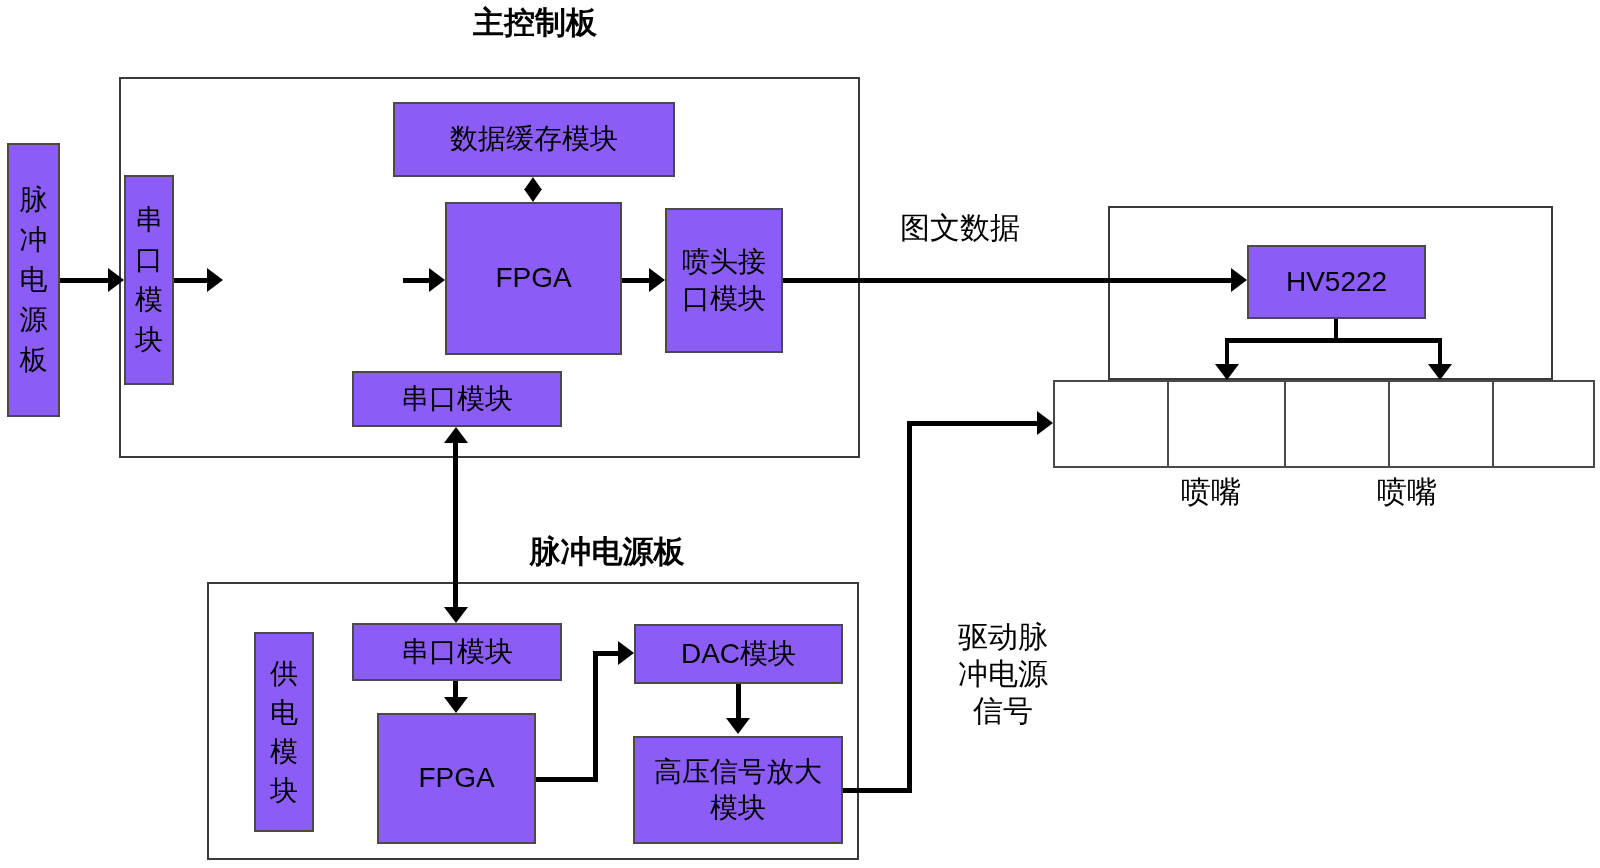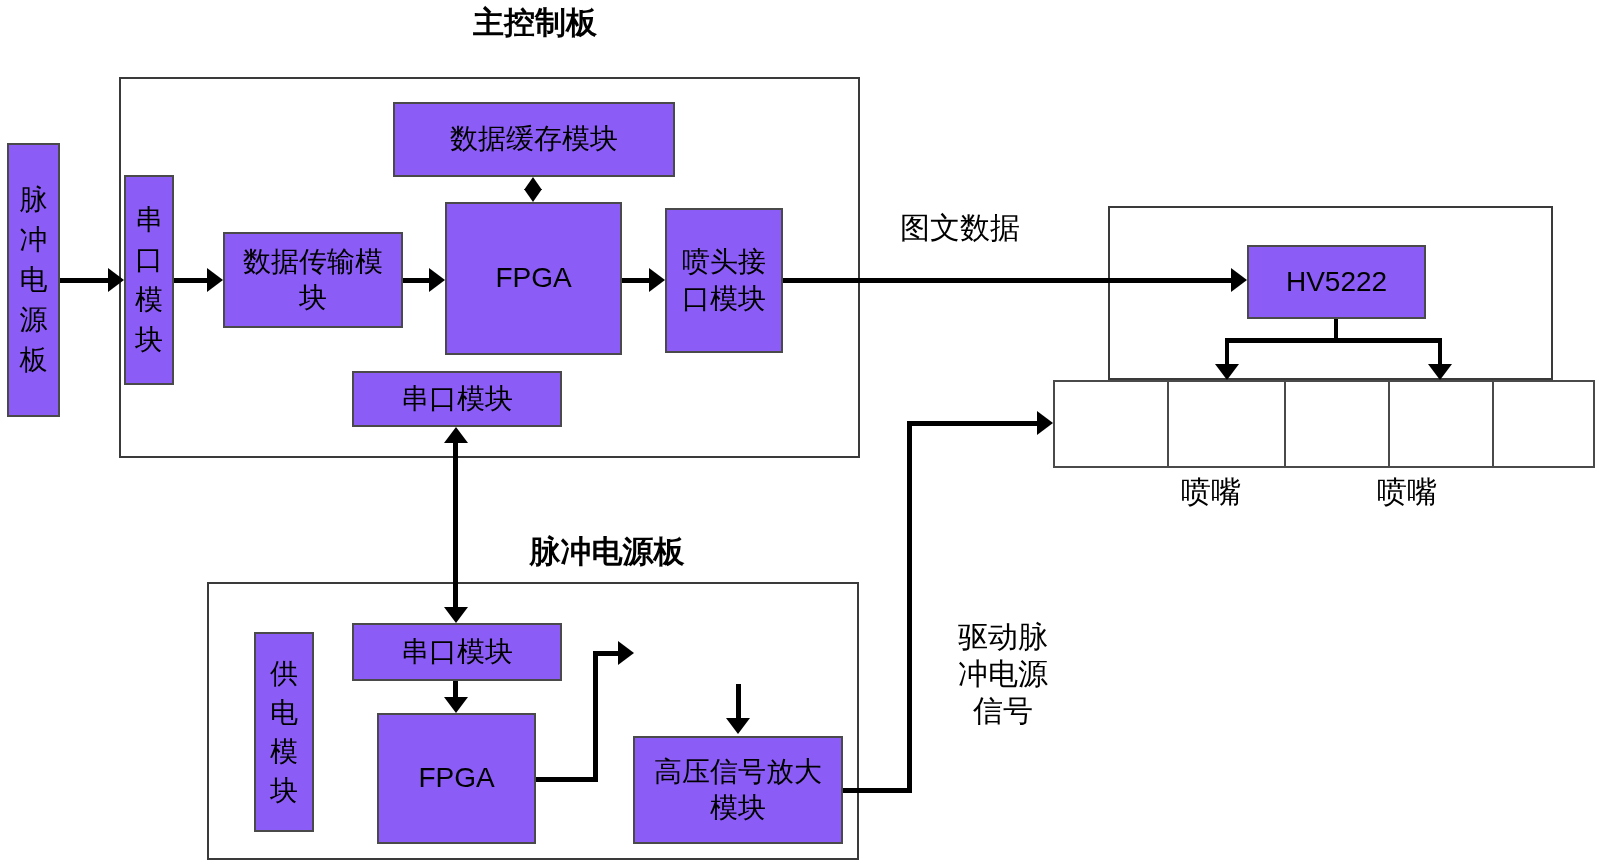--- a/index.html
+++ b/index.html
@@ -80,23 +80,20 @@
   <div class="ah r" style="left:1037px;top:411px;"></div>
   <div class="ah d" style="left:1215px;top:364px;"></div>
   <div class="ah d" style="left:1428px;top:364px;"></div>
 
   <div class="box" style="left:7px;top:143px;width:53px;height:274px;">
     <span class="w29 vtext">脉冲电源板</span>
   </div>
   <div class="box" style="left:124px;top:175px;width:50px;height:210px;">
     <span class="w29 vtext">串口模块</span>
   </div>
-  <div class="box" style="left:223px;top:232px;width:180px;height:96px;">
-    <span class="w150">数据传输模块</span>
-  </div>
   <div class="box" style="left:393px;top:102px;width:282px;height:75px;">
     <span>数据缓存模块</span>
   </div>
   <div class="box" style="left:445px;top:202px;width:177px;height:153px;">
     <span>FPGA</span>
   </div>
   <div class="box" style="left:665px;top:208px;width:118px;height:145px;">
     <span class="w90">喷头接口模块</span>
   </div>
   <div class="box" style="left:352px;top:371px;width:210px;height:56px;">
@@ -104,20 +101,23 @@
   </div>
   <div class="box" style="left:254px;top:632px;width:60px;height:200px;">
     <span class="w29" style="line-height:39px;">供电模块</span>
   </div>
   <div class="box" style="left:352px;top:623px;width:210px;height:58px;">
     <span>串口模块</span>
   </div>
   <div class="box" style="left:377px;top:713px;width:159px;height:131px;">
     <span>FPGA</span>
   </div>
+  <div class="box" style="left:634px;top:624px;width:209px;height:60px;">
+    <span>DAC模块</span>
+  </div>
   <div class="box" style="left:633px;top:736px;width:210px;height:108px;">
     <span class="w180">高压信号放大模块</span>
   </div>
   <div class="box" style="left:1247px;top:245px;width:179px;height:74px;">
     <span>HV5222</span>
   </div>
 
   <div class="lbl title" style="left:435px;top:4px;width:200px;">主控制板</div>
   <div class="lbl" style="left:880px;top:210px;width:160px;">图文数据</div>
   <div class="lbl title" style="left:507px;top:533px;width:200px;">脉冲电源板</div>

